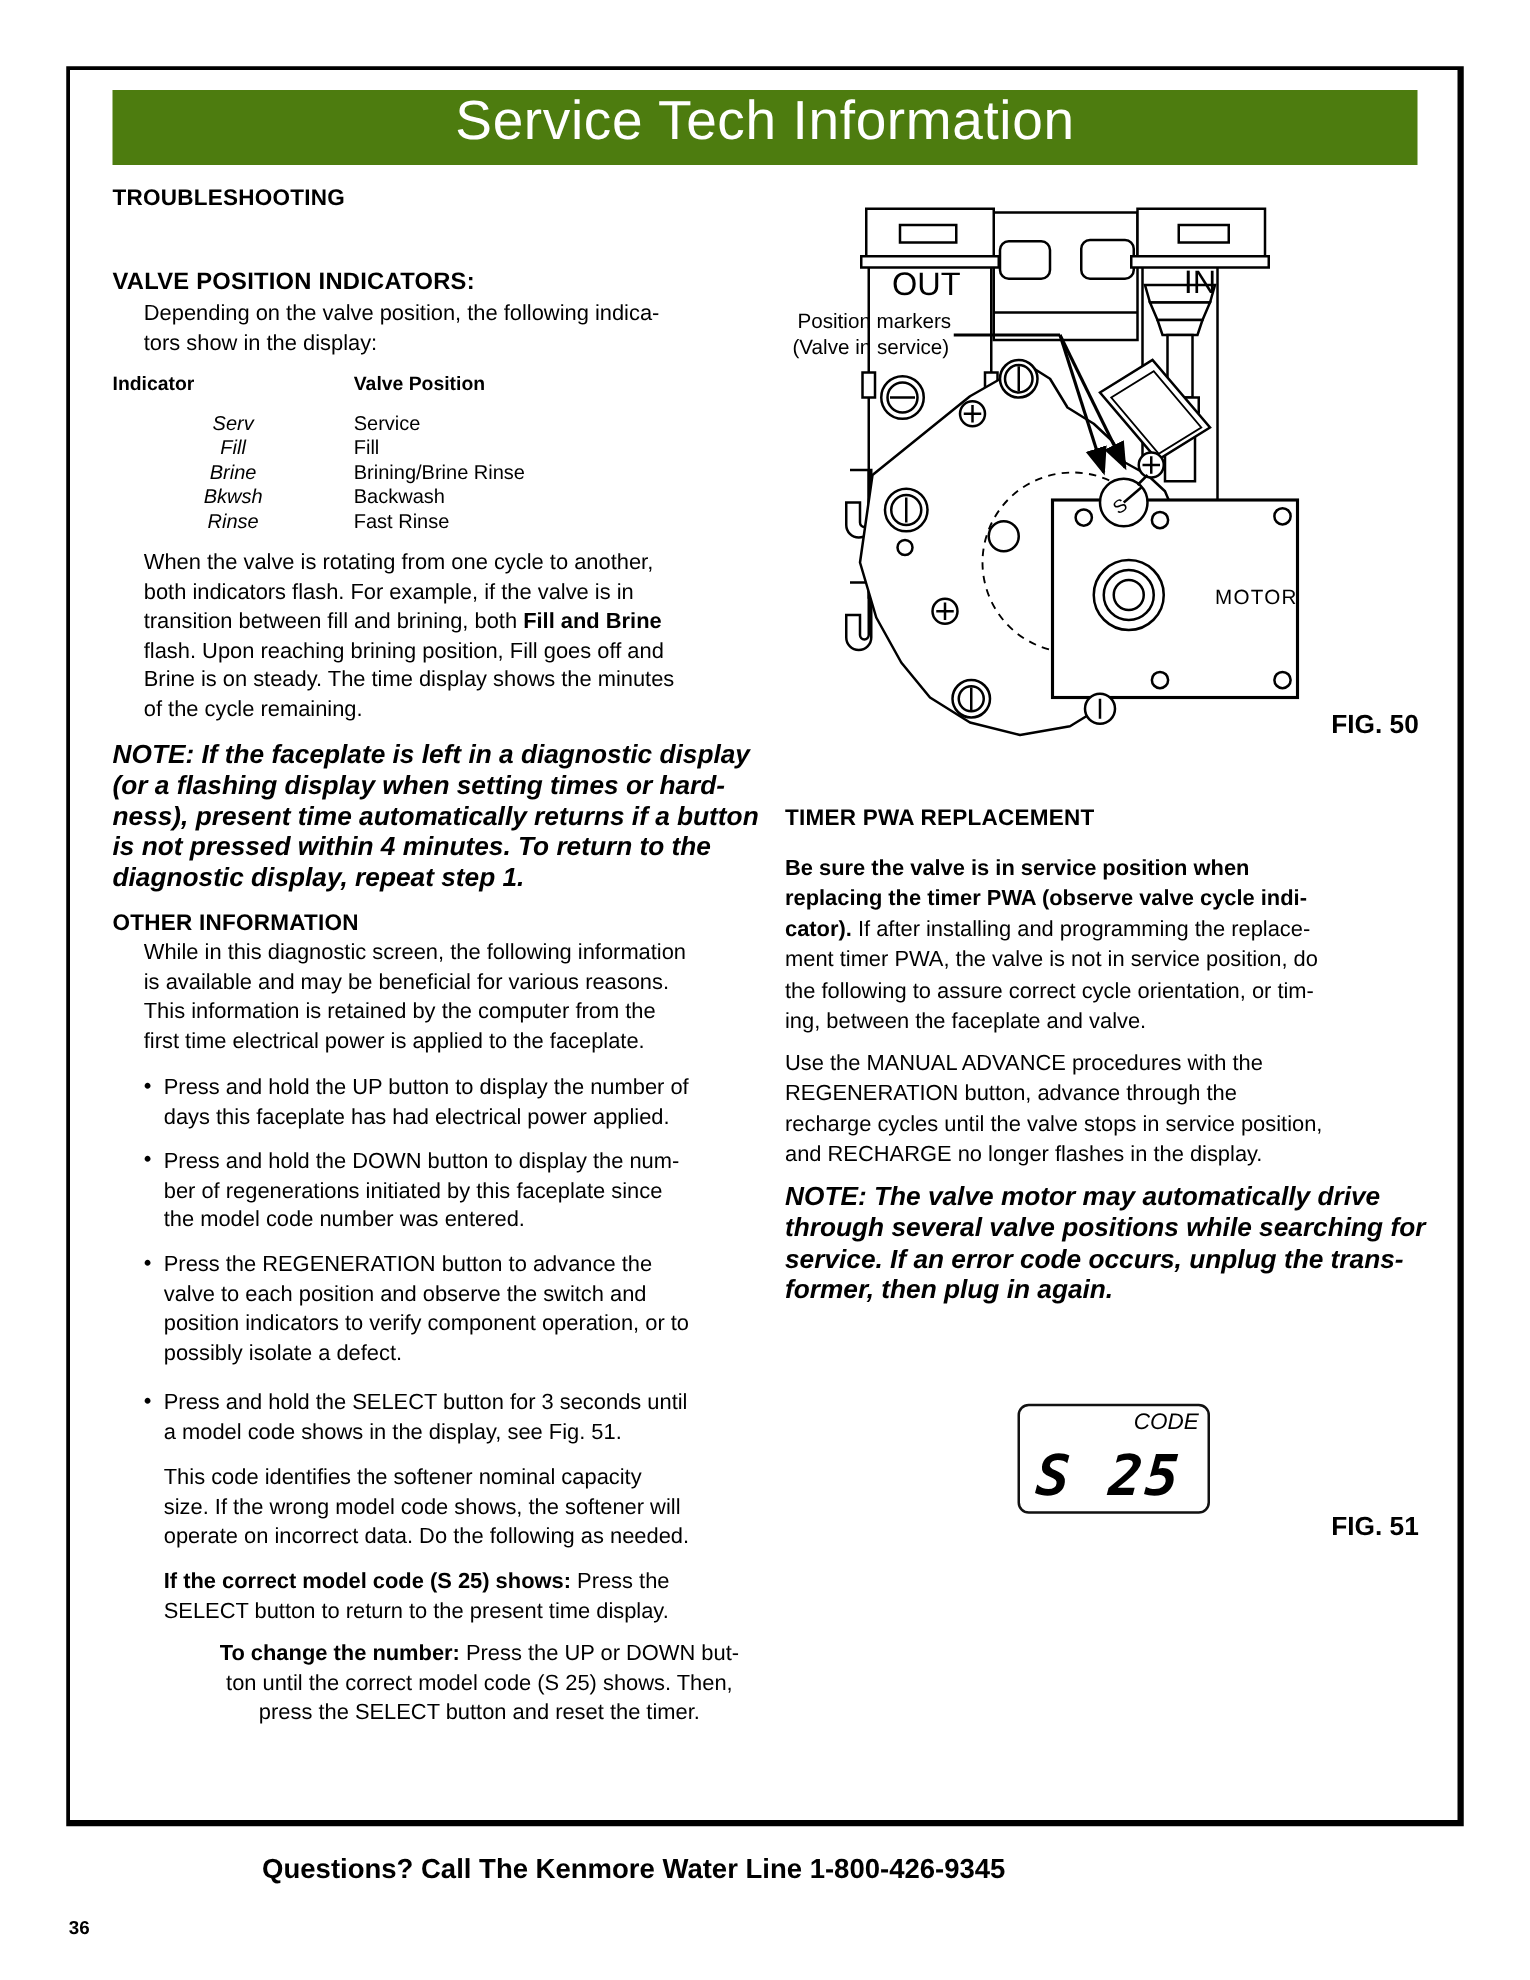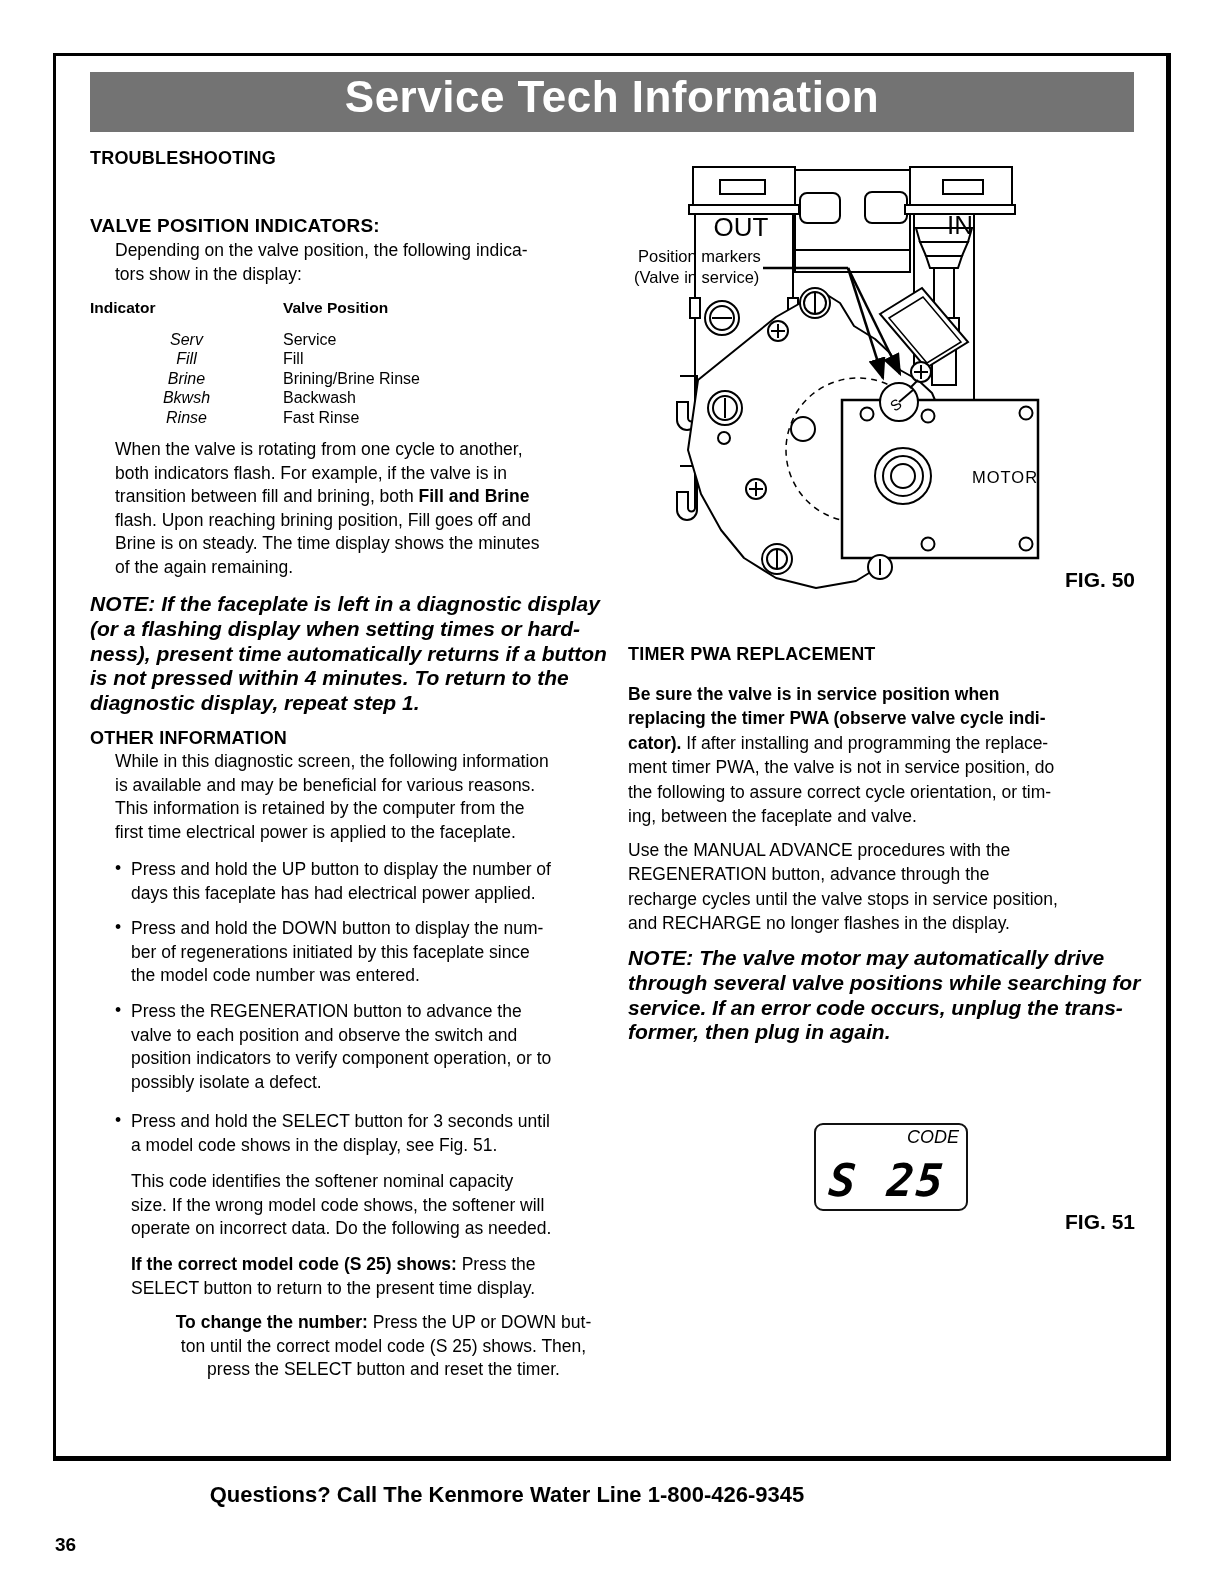--- a/index.html
+++ b/index.html
@@ -1,22 +1,22 @@
 <!DOCTYPE html>
 <html><head>
 <meta charset="utf-8">
 <style>
   html,body{margin:0;padding:0;background:#9a9a9a;}
   .page{position:relative;width:1224px;height:1584px;background:#fff;
         font-family:"Liberation Sans",sans-serif;color:#000;overflow:hidden;margin:0 auto;}
   .abs{position:absolute;}
   .frame{left:53px;top:53px;width:1118px;height:1408px;border:3px solid #000;
          border-right-width:5px;border-bottom-width:5px;box-sizing:border-box;background:#fff;}
-  .titlebar{left:90px;top:72px;width:1044px;height:60px;background:#737373;color:#fff;
-            font-size:44px;font-weight:bold;text-align:center;line-height:50px;letter-spacing:.5px;}
+  .titlebar{left:90px;top:72px;width:1044px;height:60px;background:#4d7c0f;color:#fff;
+            font-size:44px;font-weight:normal;text-align:center;line-height:50px;letter-spacing:.5px;}
   .h18{font-size:18px;font-weight:bold;letter-spacing:.2px;}
   .body{font-size:17.5px;line-height:23.6px;margin-left:25px;}
   .rbody{font-size:17.5px;line-height:24.4px;}
   .pre{white-space:pre-line;}
   .note{font-weight:bold;font-style:italic;font-size:21px;line-height:24.8px;}
   .b{font-weight:bold;}
   .ln{white-space:pre-wrap;}
   .tblhead{font-size:15.5px;font-weight:bold;}
   .tcol1{display:inline-block;width:193px;}
   .tbl{font-size:16px;width:450px;}
@@ -27,21 +27,21 @@
   .tval{line-height:19.4px;}
   .bullet{padding-left:17px;}
   .bullet .mark{position:absolute;left:1px;top:-1px;}
   .figcap{font-size:21px;font-weight:bold;text-align:right;width:150px;}
   .display{left:814px;top:1123px;width:150px;height:84px;border:2.5px solid #111;border-radius:9px;background:#fff;}
   .code-lbl{position:absolute;top:2px;right:7px;font-size:18px;font-weight:normal;font-style:italic;}
   .digits{position:absolute;bottom:2px;left:0;right:8px;text-align:center;
           font-family:"DejaVu Sans Mono",monospace;font-weight:bold;font-style:italic;
           font-size:45px;letter-spacing:2px;transform:skewX(-4deg);}
   .footer{left:0;top:1482px;width:1014px;text-align:center;font-size:22px;font-weight:bold;}
-  .pagenum{left:55px;top:1534px;font-size:19px;font-weight:bold;}
+  .pagenum{left:55px;top:1534px;font-size:15px;font-weight:bold;}
   svg text{font-family:"Liberation Sans",sans-serif;fill:#000;}
 </style>
 </head>
 <body>
 
 <div class="page">
 
   <div class="abs frame"></div>
 
   <div class="abs titlebar">Service Tech Information</div>
@@ -94,21 +94,21 @@
       <span class="tval">Fast Rinse</span>
     </div>
   </div>
 
   <div class="abs body" style="left:90px;top:438px;width:520px;">
     <div class="ln">When the valve is rotating from one cycle to another,</div>
     <div class="ln">both indicators flash. For example, if the valve is in</div>
     <div class="ln"><span>transition between fill and brining, both </span><span class="b">Fill and Brine</span></div>
     <div class="ln">flash. Upon reaching brining position, Fill goes off and</div>
     <div class="ln">Brine is on steady. The time display shows the minutes</div>
-    <div class="ln">of the again remaining.</div>
+    <div class="ln">of the cycle remaining.</div>
   </div>
 
   <div class="abs note pre" style="left:90px;top:592px;width:520px;">NOTE: If the faceplate is left in a diagnostic display
 (or a flashing display when setting times or hard-
 ness), present time automatically returns if a button
 is not pressed within 4 minutes. To return to the
 diagnostic display, repeat step 1.</div>
 
   <div class="abs h18" style="left:90px;top:728px;">OTHER INFORMATION</div>
 

